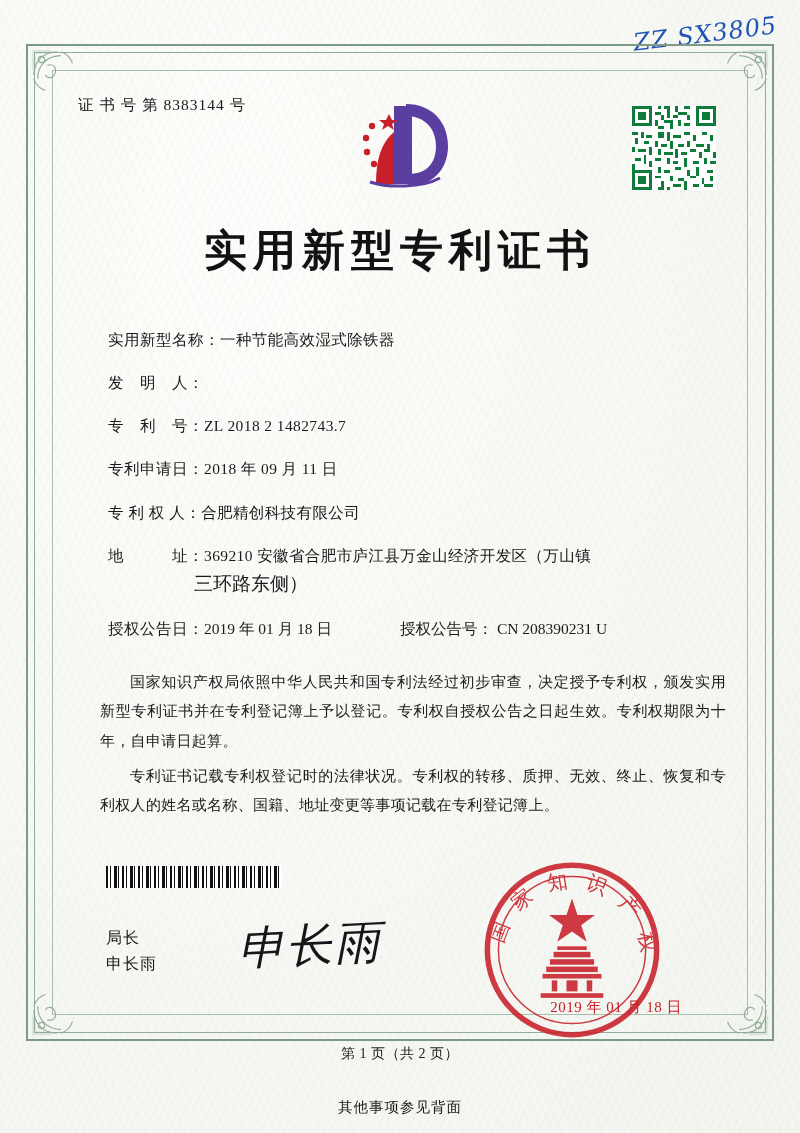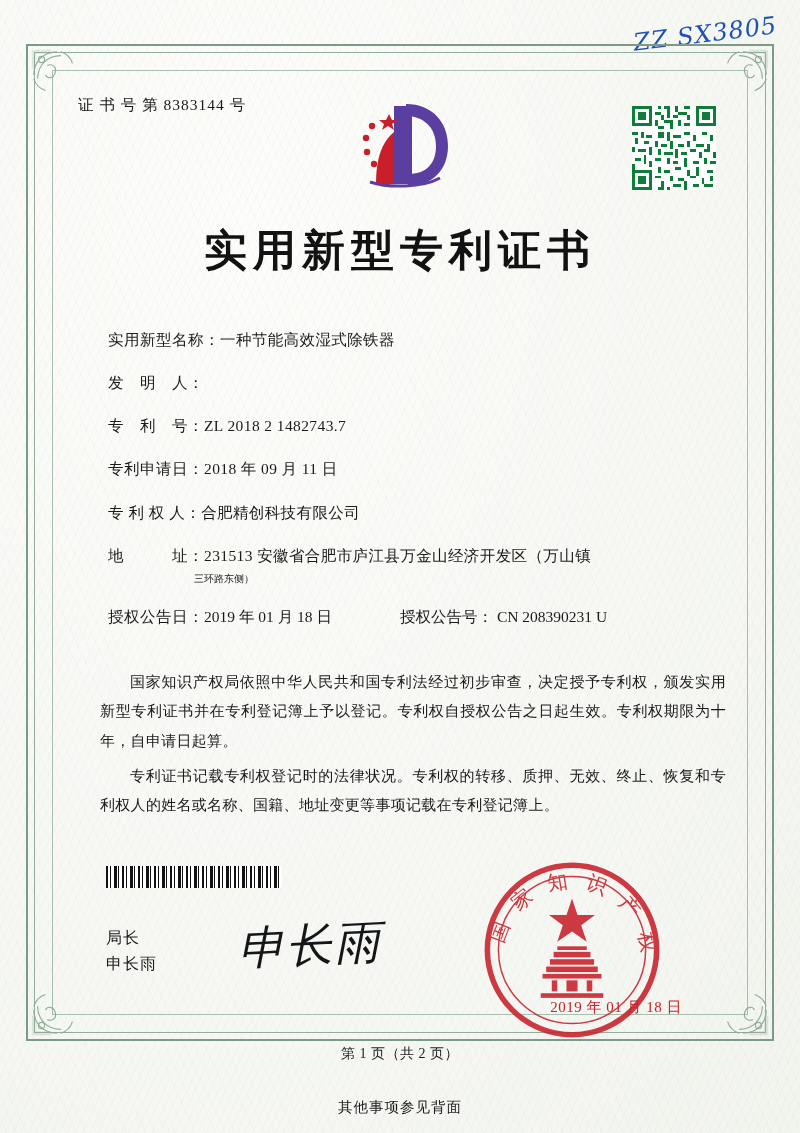--- a/index.html
+++ b/index.html
@@ -159,21 +159,21 @@
     flex: 1 1 auto;
     letter-spacing: 0.4px;
   }
   .frow.two-col .col2 {
     margin-left: 68px;
     white-space: nowrap;
   }
   .addr-second {
     margin-left: 86px;
     margin-top: 6px;
-    font-size: 10px;
+    font-size: 19px;
   }
 
   
   .paras {
     position: absolute;
     left: 100px;
     right: 74px;
     top: 668px;
     font-size: 15px;
     line-height: 1.95;
@@ -449,21 +449,21 @@
     </div>
 
     <div class="frow">
       <span class="flabel">专 利 权 人：</span>
       <span class="fvalue">合肥精创科技有限公司</span>
     </div>
 
     <div>
       <div class="frow" style="margin-bottom:0">
         <span class="flabel">地　　　址：</span>
-        <span class="fvalue">231513 安徽省合肥市庐江县万金山经济开发区（万山镇</span>
+        <span class="fvalue">369210 安徽省合肥市庐江县万金山经济开发区（万山镇</span>
       </div>
       <div class="addr-second">三环路东侧）</div>
     </div>
 
     <div class="frow two-col" style="margin-top:22px">
       <span class="flabel">授权公告日：</span>
       <span>2019 年 01 月 18 日</span>
       <span class="col2">授权公告号：</span>
       <span class="col2" style="margin-left:4px">CN 208390231 U</span>
     </div>

